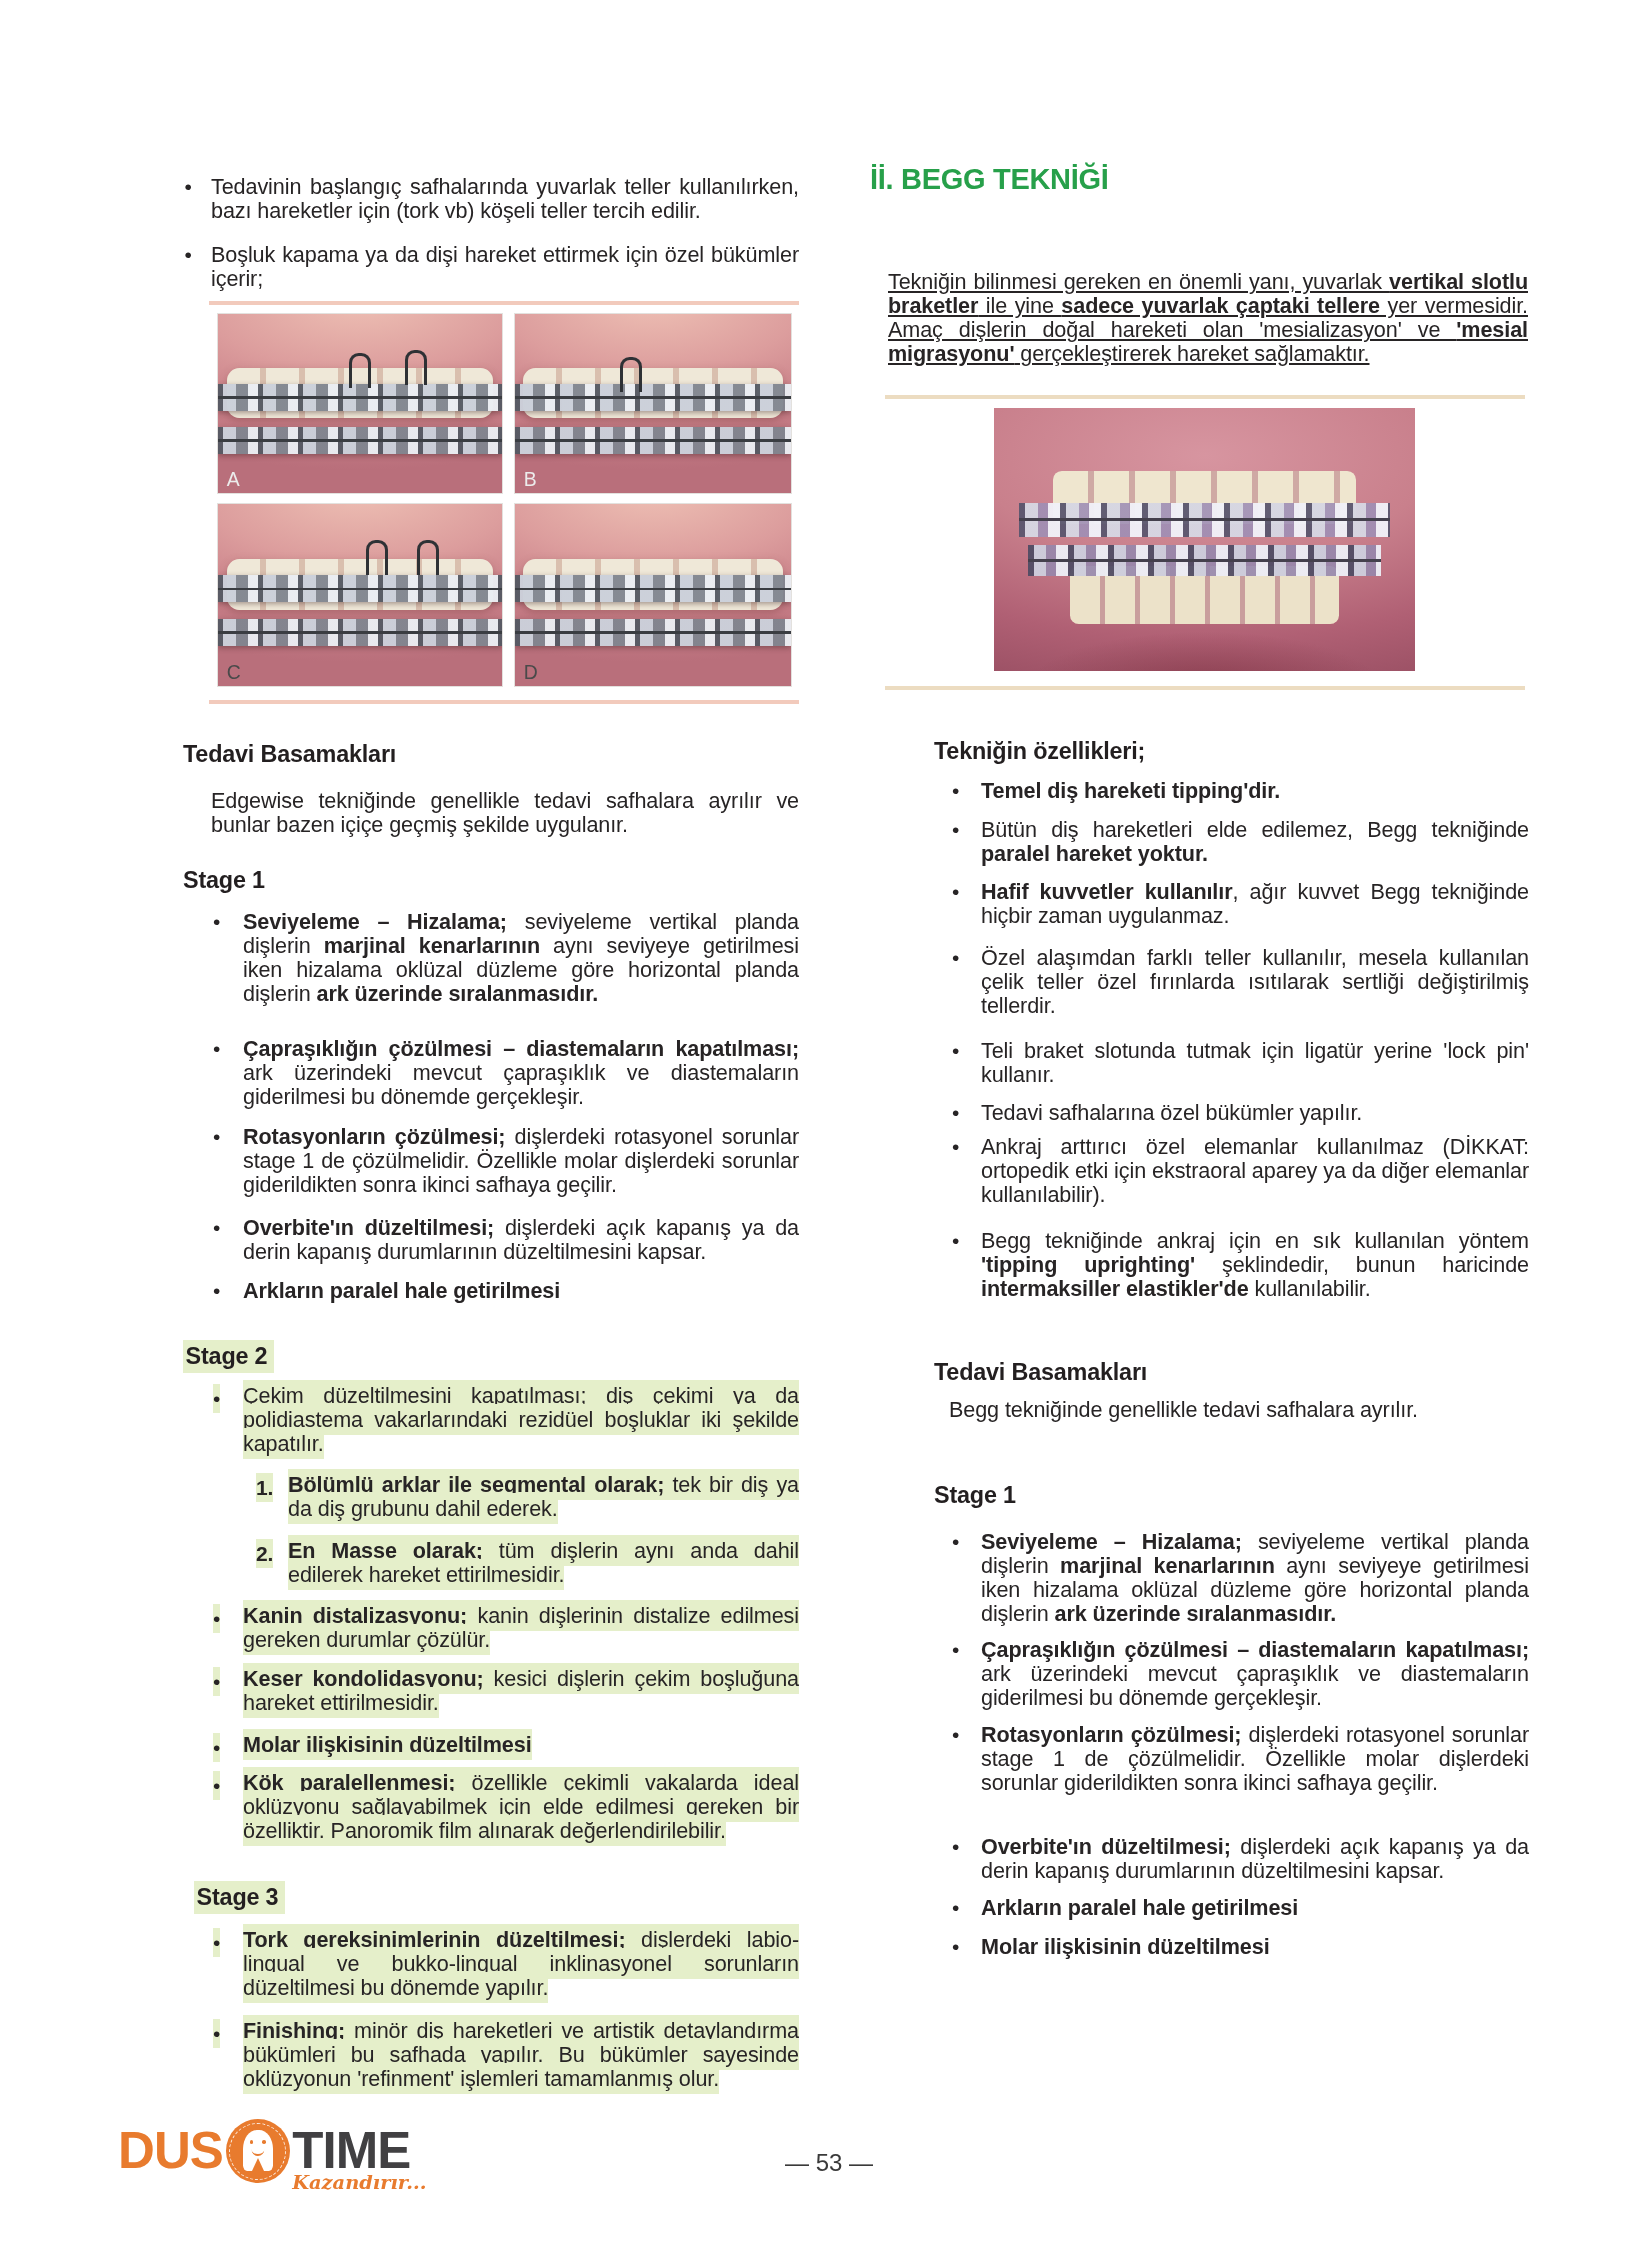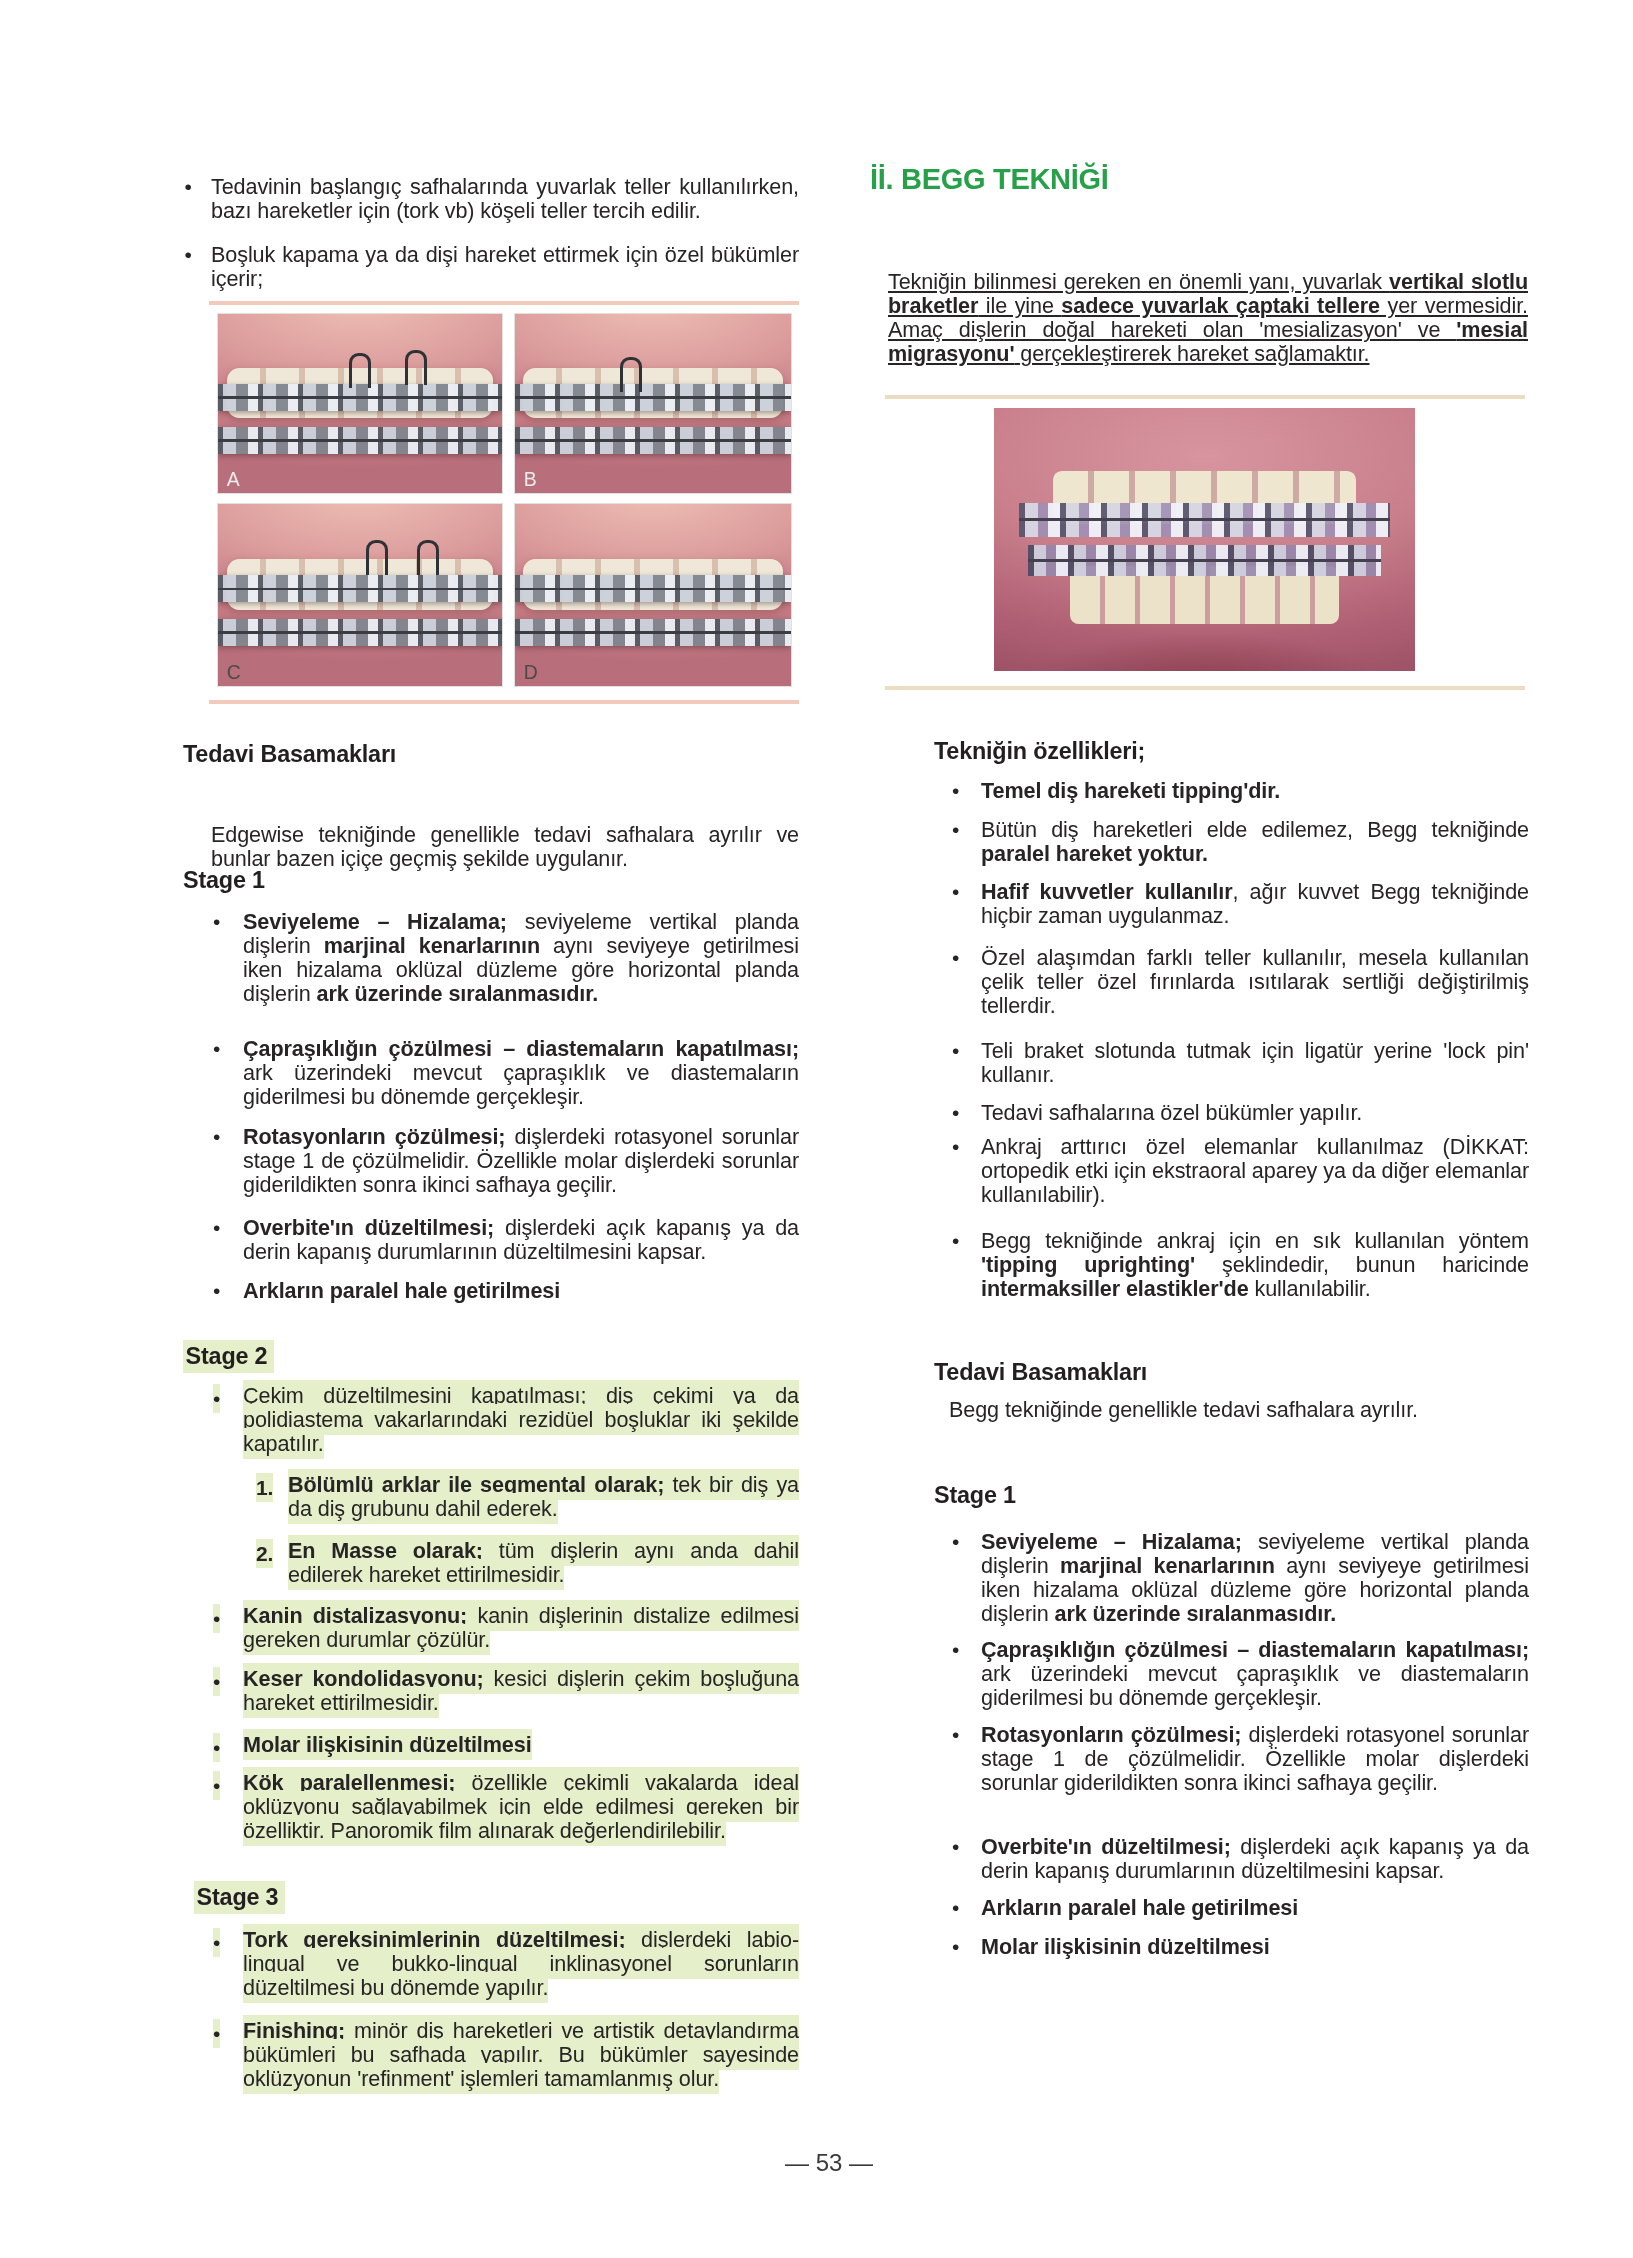--- a/index.html
+++ b/index.html
@@ -114,21 +114,21 @@
     <div class="teeth"></div>
     <div class="band up"></div>
     <div class="band low"></div>
     <span class="plabel dark">D</span>
   </div>
 
   <div class="rule pink" style="left:209px;top:700px;width:590px;"></div>
 
   <div class="h" style="left:183px;top:741px;">Tedavi Basamakları</div>
 
-  <div class="blk" style="left:211px;top:823px;width:588px;">
+  <div class="blk" style="left:211px;top:789px;width:588px;">
     <span class="txt"><span class="seg">Edgewise tekniğinde genellikle tedavi safhalara ayrılır ve bunlar bazen içiçe geçmiş şekilde uygulanır.</span></span>
   </div>
 
   <div class="h" style="left:183px;top:867px;">Stage 1</div>
 
   <div class="blk" style="left:243px;top:910px;width:556px;">
     <span class="dot" style="left:-30px;">•</span>
     <span class="txt"><span class="seg b">Seviyeleme – Hizalama;</span><span class="seg"> seviyeleme vertikal planda dişlerin </span><span class="seg b">marjinal kenarlarının</span><span class="seg"> aynı seviyeye getirilmesi iken hizalama oklüzal düzleme göre horizontal planda dişlerin </span><span class="seg b">ark üzerinde sıralanmasıdır.</span></span>
   </div>
   <div class="blk" style="left:243px;top:1037px;width:556px;">
@@ -273,17 +273,31 @@
   </div>
   <div class="blk" style="left:981px;top:1896px;width:548px;">
     <span class="dot" style="left:-29px;">•</span>
     <span class="txt"><span class="seg b">Arkların paralel hale getirilmesi</span></span>
   </div>
   <div class="blk" style="left:981px;top:1935px;width:548px;">
     <span class="dot" style="left:-29px;">•</span>
     <span class="txt"><span class="seg b">Molar ilişkisinin düzeltilmesi</span></span>
   </div>
 
+  <div class="logo">
+    <span class="dus">DUS</span>
+    <span class="circ">
+      <span class="tooth">
+        <span class="eye l"></span>
+        <span class="eye r"></span>
+        <span class="smile"></span>
+      </span>
+    </span>
+    <span class="tcol">
+      <span class="time">TIME</span>
+      <span class="tag">Kazandırır...</span>
+    </span>
+  </div>
 
   <div class="pageno">— 53 —</div>
 
 </div>
 
 
 </body></html>

